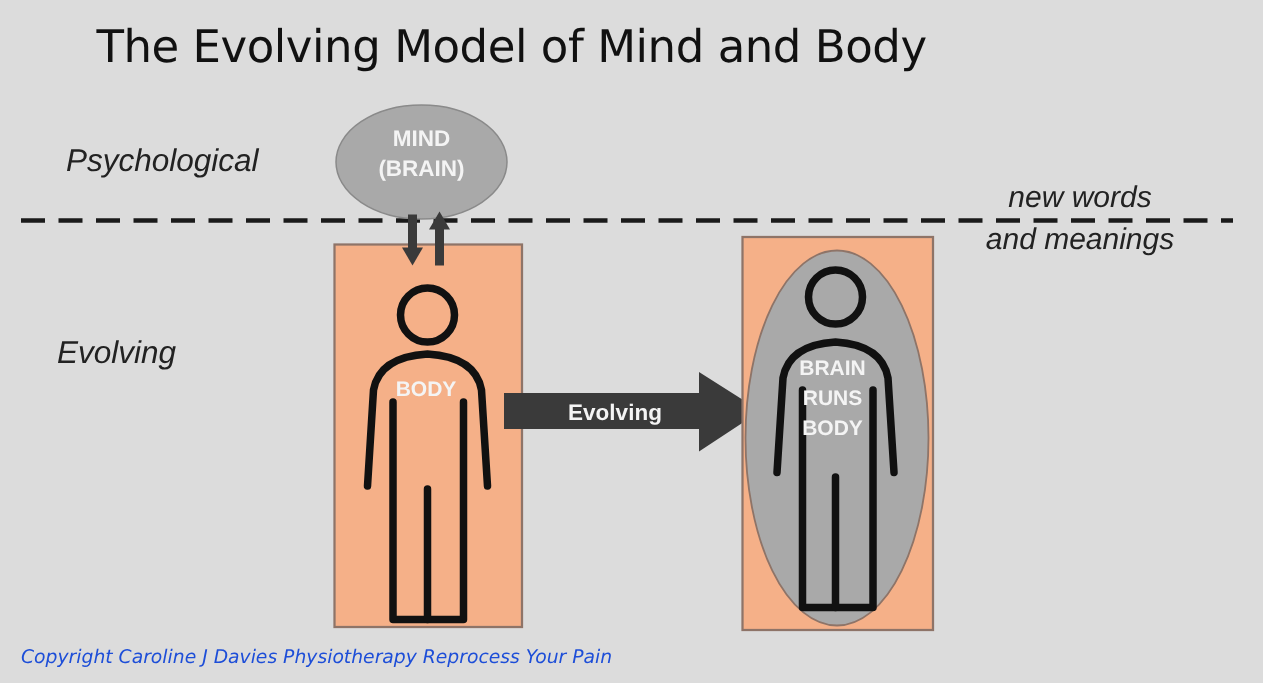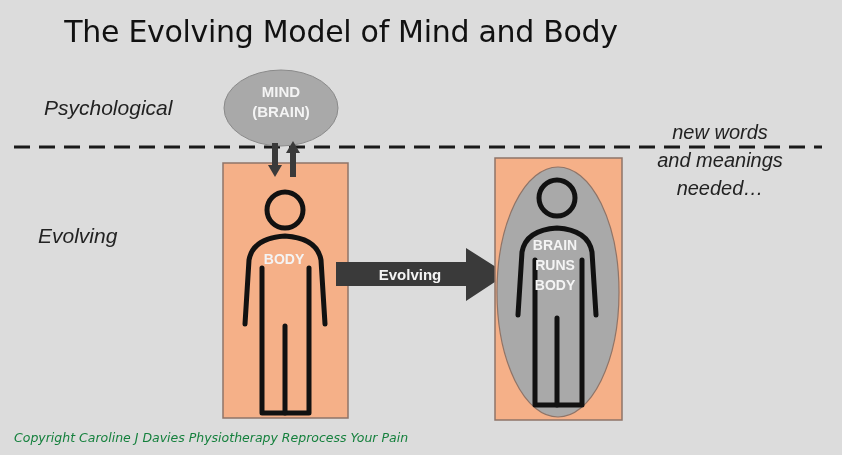--- a/index.html
+++ b/index.html
@@ -1,20 +1,20 @@
 <!DOCTYPE html>
 <html><head>
 <meta charset="utf-8">
 <style>
   html, body { margin:0; padding:0; }
   body { width:842px; height:455px; background:#dcdcdc; position:relative; overflow:hidden; font-family:"Liberation Sans", sans-serif; }
   .title { position:absolute; left:0; top:14px; width:682px; text-align:center; font-family:"DejaVu Sans", sans-serif; font-size:30px; color:#111; letter-spacing:-0.3px; }
   .label-it { position:absolute; font-style:italic; font-size:21px; color:#222; }
   .note { position:absolute; left:640px; top:118px; width:160px; text-align:center; font-style:italic; font-size:20px; line-height:28px; color:#222; }
-  .copyright { position:absolute; left:14px; top:430px; font-style:italic; font-size:12.5px; color:#15803d; font-family:"DejaVu Sans", sans-serif; }
+  .copyright { position:absolute; left:14px; top:430px; font-style:italic; font-size:12.5px; color:#1d4ed8; font-family:"DejaVu Sans", sans-serif; }
   svg { position:absolute; left:0; top:0; }
   .svg-text { font-family:"Liberation Sans", sans-serif; font-weight:bold; fill:#f4f4f4; }
 </style>
 </head>
 <body>
 
 <div class="title">The Evolving Model of Mind and Body</div>
 
 <div class="label-it" style="left:44px;top:96px;">Psychological</div>
 <div class="label-it" style="left:38px;top:224px;">Evolving</div>
@@ -63,16 +63,15 @@
     <line x1="557" y1="318" x2="557" y2="405"></line>
   </g>
   <text class="svg-text" x="555" y="250" font-size="14" text-anchor="middle">BRAIN</text>
   <text class="svg-text" x="555" y="270" font-size="14" text-anchor="middle">RUNS</text>
   <text class="svg-text" x="555" y="290" font-size="14" text-anchor="middle">BODY</text>
 </svg>
 
 <div class="note">
   <div>new words</div>
   <div>and meanings</div>
-  <div>needed…</div>
 </div>
 
 <div class="copyright">Copyright Caroline J Davies Physiotherapy Reprocess Your Pain</div>
 
 </body></html>

